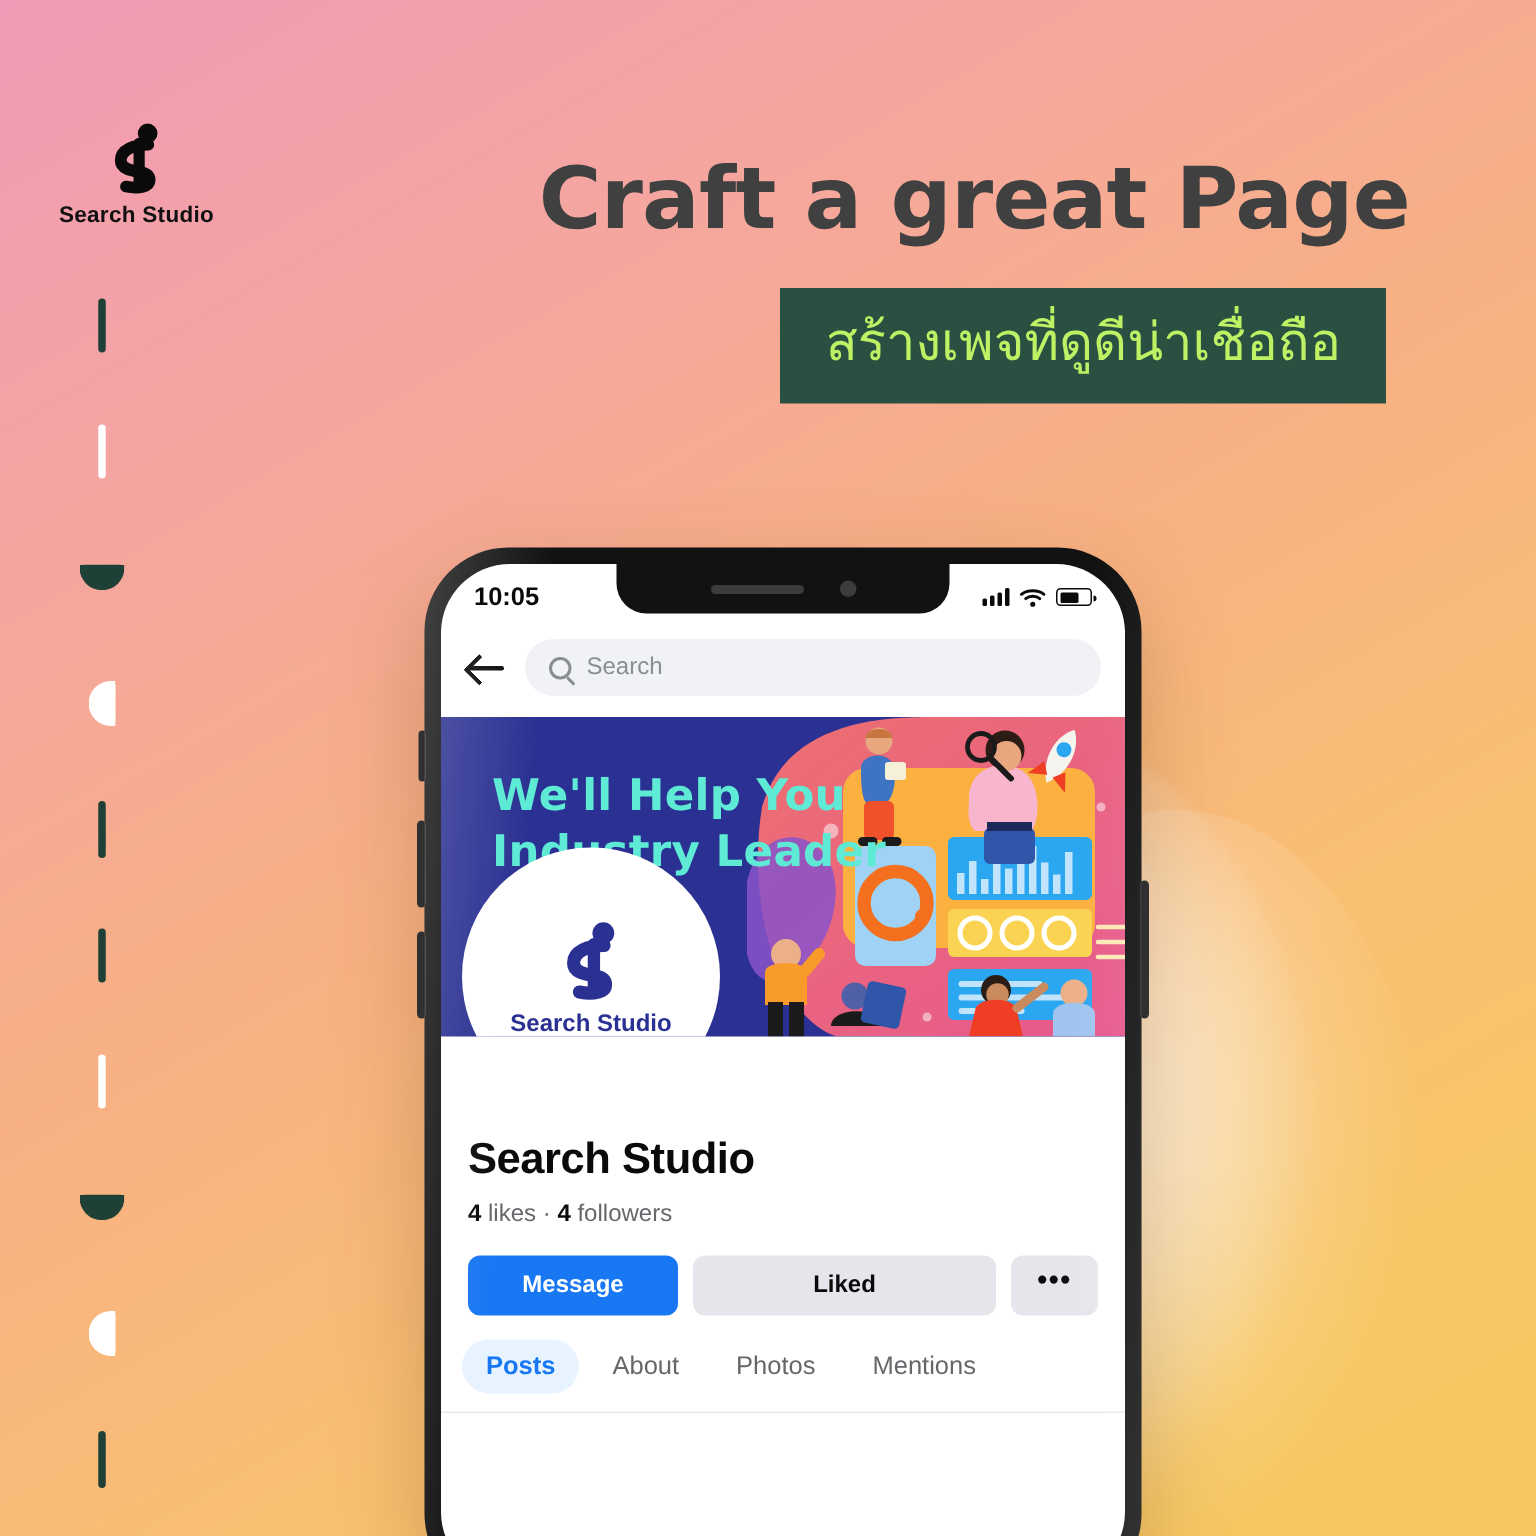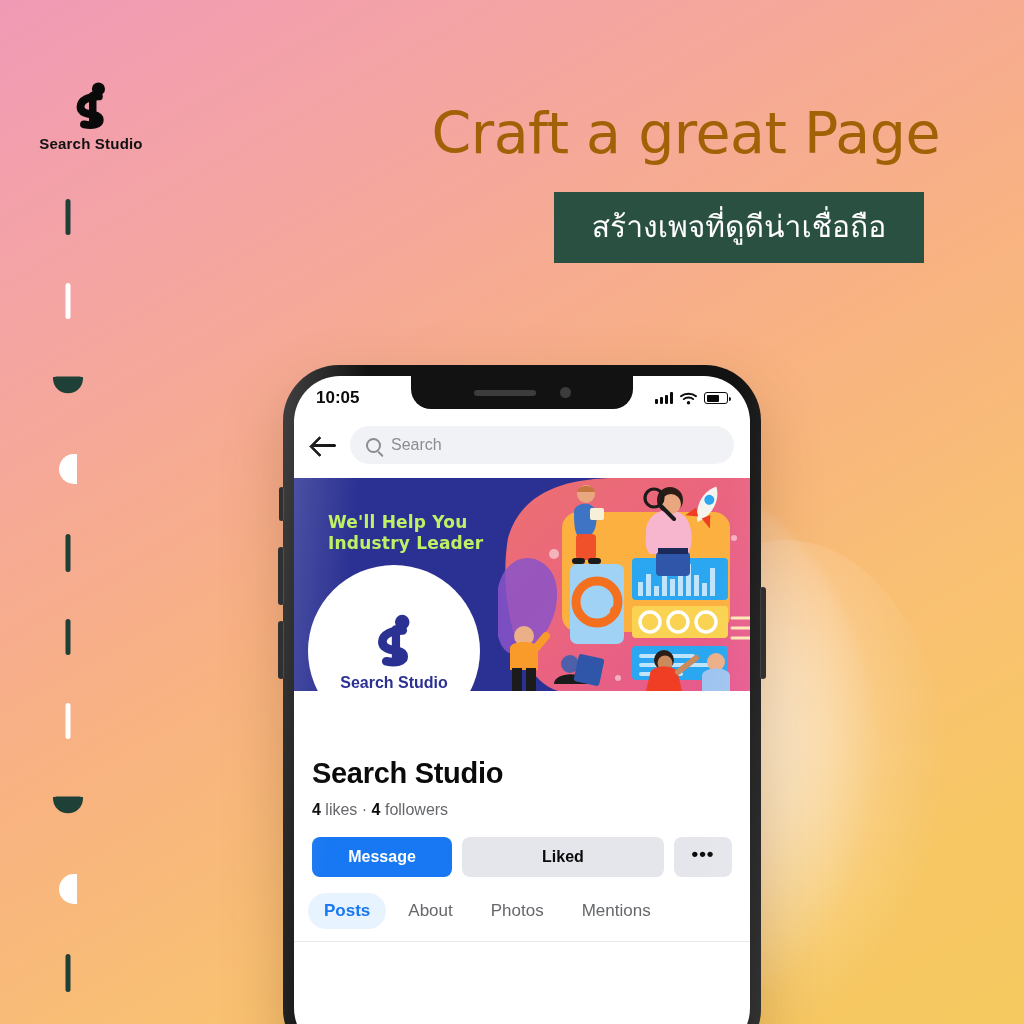--- a/index.html
+++ b/index.html
@@ -45,30 +45,30 @@
   .m-bar   { width:5px; height:36px; border-radius:3px; }
   .m-ucurve{ width:30px; height:17px; border:5px solid; border-top:none; border-radius:0 0 18px 18px; }
   .m-ccurve{ width:18px; height:30px; border:5px solid; border-right:none; border-radius:18px 0 0 18px; }
   .m-slash { width:5px; height:38px; border-radius:3px; transform:translate(-50%,-50%) rotate(38deg); }
   .dk { background:#1f4036; border-color:#1f4036; }
   .wh { background:#ffffff; border-color:#ffffff; }
 
   
   .headline {
     position:absolute; right:84px; top:100px;
-    font-size:57px; font-weight:400; color:#a16207;
+    font-size:57px; font-weight:700; color:#404040;
     letter-spacing:-.5px; white-space:nowrap;
     font-family:"DejaVu Sans", sans-serif;
   }
   .thaibox {
     position:absolute; right:100px; top:192px;
     background:#2a5042; padding:18px 30px 20px;
     min-width:370px; text-align:center;
   }
-  .thaibox span { font-size:30px; color:#ffffff; font-family:"DejaVu Sans", sans-serif; line-height:1.1; }
+  .thaibox span { font-size:35px; color:#bef264; font-family:"DejaVu Sans", sans-serif; line-height:1.1; }
 
   
   .phone {
     position:absolute; left:283px; top:365px;
     width:478px; height:700px;
     background:#121212;
     border-radius:56px;
     box-shadow: 0 24px 60px rgba(120,70,30,.28);
     padding:11px;
   }
@@ -121,21 +121,21 @@
     display:flex; align-items:center; gap:10px; padding:0 16px;
     font-size:16px; color:#8a8d91;
   }
   .mag { width:15px; height:15px; border:2px solid #8a8d91; border-radius:50%; position:relative; flex:none; }
   .mag::after{ content:""; position:absolute; right:-5px; bottom:-4px; width:7px; height:2px; background:#8a8d91; transform:rotate(45deg); border-radius:1px; }
 
   
   .cover { position:relative; height:213px; background:#2b3192; overflow:hidden; }
   .cover-text {
     position:absolute; left:34px; top:34px; z-index:3;
-    color:#bef264; font-size:17px; font-weight:700; line-height:1.26; letter-spacing:.2px;
+    color:#5eead4; font-size:29px; font-weight:700; line-height:1.26; letter-spacing:.2px;
     font-family:"DejaVu Sans", sans-serif;
   }
   .illus { position:absolute; right:0; top:0; width:252px; height:213px; }
 
   .avatar {
     position:absolute; left:14px; bottom:-46px; z-index:5;
     width:172px; height:172px; border-radius:50%; background:#fff;
     display:flex; flex-direction:column; align-items:center; justify-content:center; gap:2px;
   }
   .avatar-mark { width:62px; height:62px; position:relative; }

